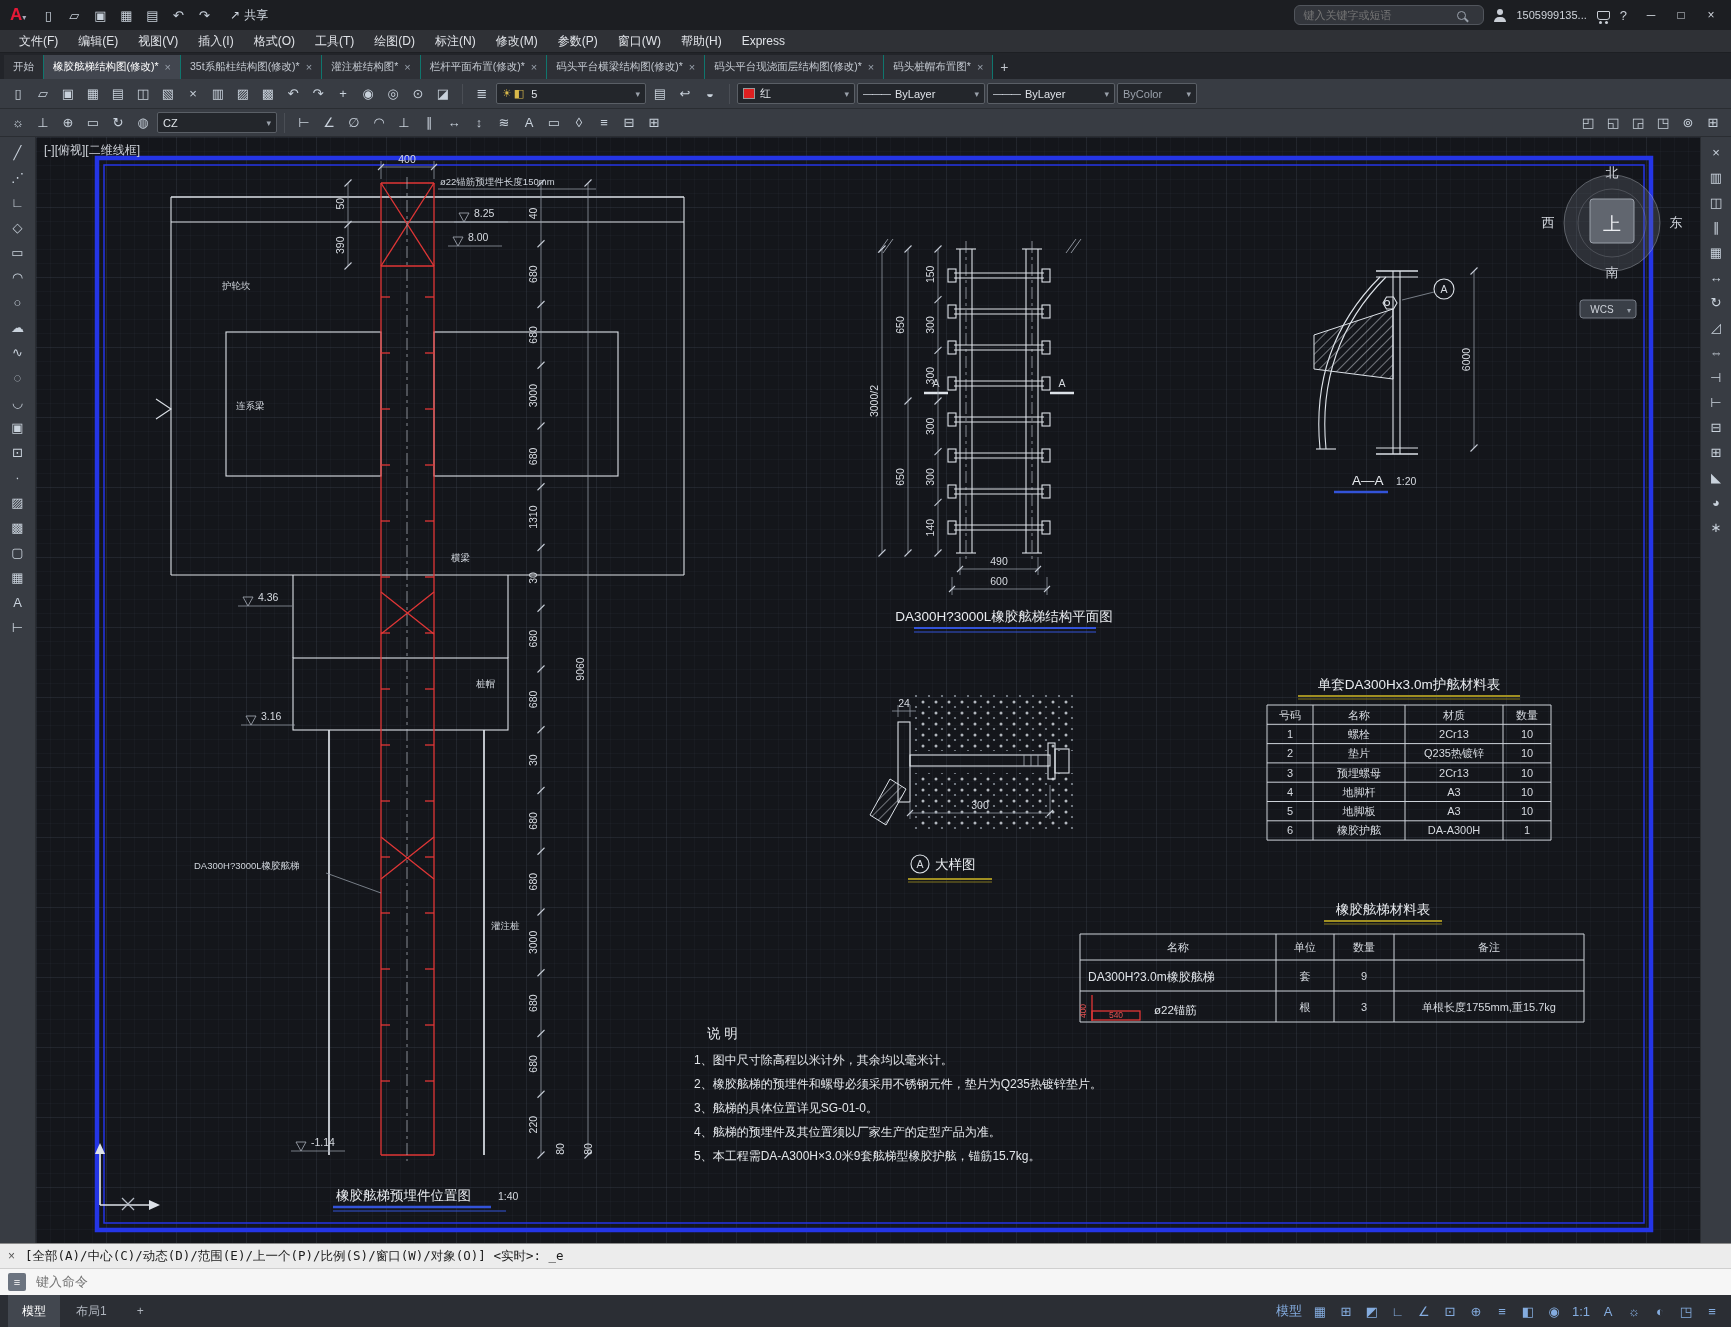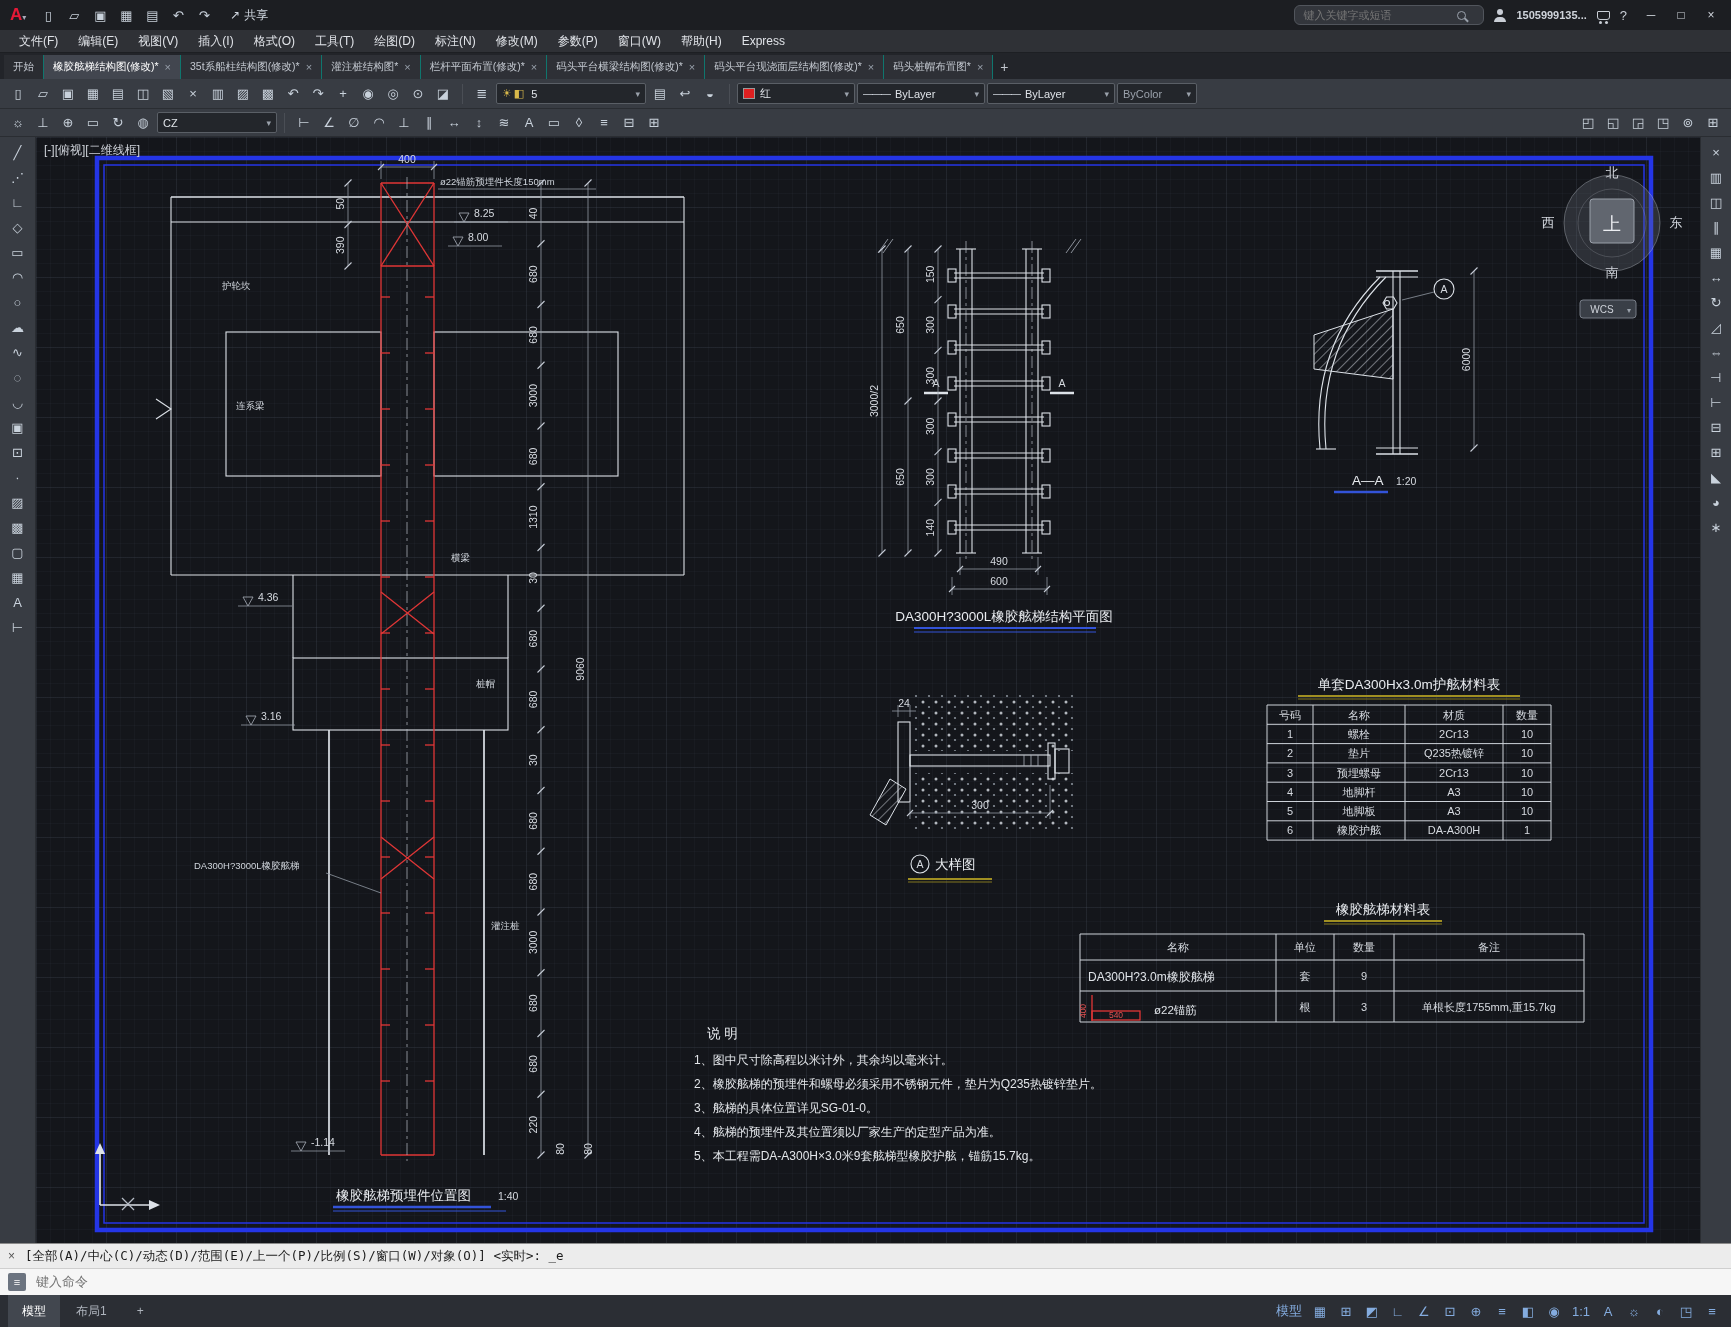--- a/index.html
+++ b/index.html
@@ -16,21 +16,21 @@
   .tb-title{position:absolute;left:0;right:0;text-align:center;font-size:12px;color:#e6e8ec;pointer-events:none;}
   .titlebar{position:relative;}
   .tb-right{margin-left:auto;display:flex;align-items:center;gap:10px;z-index:2;}
   .searchbox{display:flex;align-items:center;gap:6px;background:#33363c;border:1px solid #51555c;height:20px;width:190px;padding:0 6px;border-radius:6px;}
   .searchbox input{background:transparent;border:none;outline:none;color:#cfd4db;font-size:11px;width:150px;}
   .i-mag{width:9px;height:9px;border:1.5px solid #9aa1ab;border-radius:50%;position:relative;flex:none;}
   .i-mag::after{content:"";position:absolute;width:5px;height:1.5px;background:#9aa1ab;transform:rotate(45deg);right:-4px;bottom:-2px;}
   .i-user{width:12px;height:13px;position:relative;flex:none;}
   .i-user::before{content:"";position:absolute;top:0;left:3px;width:6px;height:6px;border-radius:50%;background:#c9ced6;}
   .i-user::after{content:"";position:absolute;bottom:0;left:0;width:12px;height:5px;border-radius:6px 6px 0 0;background:#c9ced6;}
-  .userid{font-size:11px;color:#cfd4db;font-weight:bold;}
+  .userid{font-size:11px;color:#cfd4db;}
   .i-cart{width:13px;height:9px;border:1.5px solid #c9ced6;border-radius:1px 1px 3px 3px;position:relative;flex:none;}
   .i-cart::after{content:"";position:absolute;left:1px;bottom:-5px;width:3px;height:3px;border-radius:50%;background:#c9ced6;box-shadow:6px 0 0 #c9ced6;}
   .helpq{color:#c9ced6;font-size:13px;}
   .winbtns{display:flex;gap:2px;}
   .winbtns span{width:28px;height:22px;display:flex;align-items:center;justify-content:center;color:#cfd4db;font-size:12px;}
 
   
   .menubar{height:23px;background:#2f3136;display:flex;align-items:center;padding:0 10px;gap:2px;flex:none;border-bottom:1px solid #1d1f23;}
   .menubar span{font-size:12px;color:#e0e3e8;padding:2px 9px;}
 

